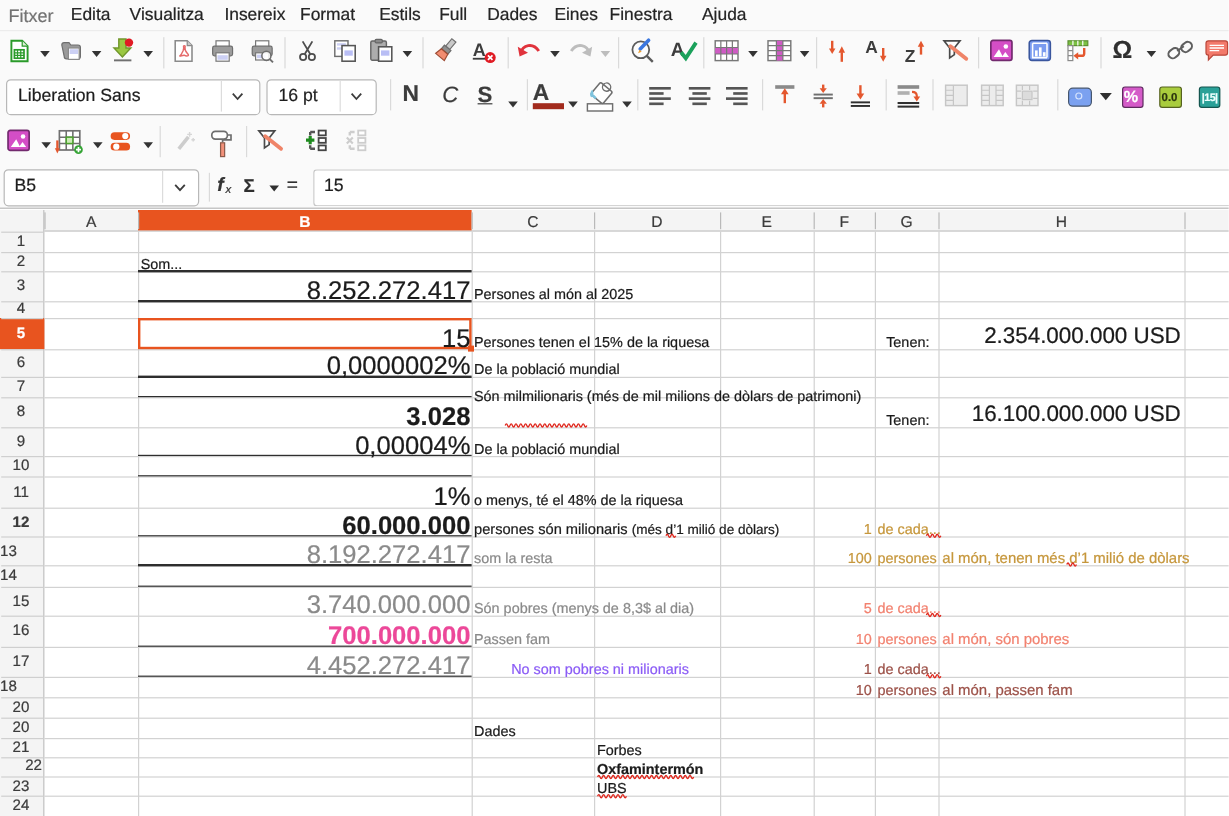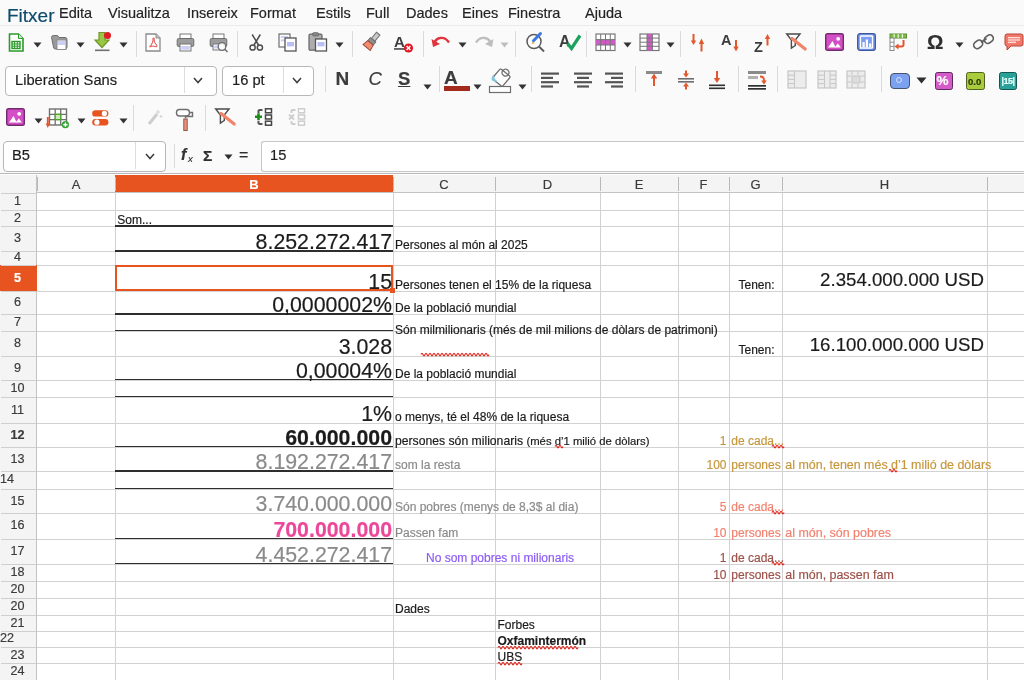--- a/index.html
+++ b/index.html
@@ -5,21 +5,21 @@
 body{width:1024px;height:680px;overflow:hidden;position:relative;
  font-family:"Liberation Sans",sans-serif;background:#fff;}
 .ab{position:absolute;}
 .txt{position:absolute;white-space:pre;-webkit-text-stroke:0.18px currentColor;}
 svg{position:absolute;overflow:visible;}
 </style></head><body>
 
 <div class="ab" style="left:0;top:0;width:1024px;height:174px;background:#fafafa;"></div>
 <div class="ab" style="left:0;top:25px;width:1024px;height:1px;background:#ececec;"></div>
 <div class="ab" style="left:0;top:173px;width:1024px;height:1px;background:#b9b9b9;"></div>
-<div class="txt" style="left:7px;top:4.5px;font-size:19px;color:#0c4a6e;font-weight:normal;">Fitxer</div>
+<div class="txt" style="left:7px;top:4.5px;font-size:15px;color:#737373;font-weight:normal;">Fitxer</div>
 <div class="txt" style="left:59px;top:4.5px;font-size:14.5px;color:#242424;font-weight:normal;">Edita</div>
 <div class="txt" style="left:108px;top:4.5px;font-size:14.5px;color:#242424;font-weight:normal;">Visualitza</div>
 <div class="txt" style="left:187px;top:4.5px;font-size:14.5px;color:#242424;font-weight:normal;">Insereix</div>
 <div class="txt" style="left:250px;top:4.5px;font-size:14.5px;color:#242424;font-weight:normal;">Format</div>
 <div class="txt" style="left:316px;top:4.5px;font-size:14.5px;color:#242424;font-weight:normal;">Estils</div>
 <div class="txt" style="left:366px;top:4.5px;font-size:14.5px;color:#242424;font-weight:normal;">Full</div>
 <div class="txt" style="left:406px;top:4.5px;font-size:14.5px;color:#242424;font-weight:normal;">Dades</div>
 <div class="txt" style="left:462px;top:4.5px;font-size:14.5px;color:#242424;font-weight:normal;">Eines</div>
 <div class="txt" style="left:508px;top:4.5px;font-size:14.5px;color:#242424;font-weight:normal;">Finestra</div>
 <div class="txt" style="left:585px;top:4.5px;font-size:14.5px;color:#242424;font-weight:normal;">Ajuda</div>
@@ -408,30 +408,30 @@
 <div class="txt" style="left:0;top:226px;width:35px;height:25px;line-height:25px;text-align:center;font-size:12.6px;color:#3b3b3b;font-weight:normal;">3</div>
 <div class="txt" style="left:0;top:251px;width:35px;height:13.5px;line-height:13.5px;text-align:center;font-size:12.6px;color:#3b3b3b;font-weight:normal;">4</div>
 <div class="txt" style="left:0;top:264.5px;width:35px;height:26.0px;line-height:26.0px;text-align:center;font-size:12.6px;color:#fff;font-weight:bold;">5</div>
 <div class="txt" style="left:0;top:290.5px;width:35px;height:23.5px;line-height:23.5px;text-align:center;font-size:12.6px;color:#3b3b3b;font-weight:normal;">6</div>
 <div class="txt" style="left:0;top:314px;width:35px;height:16.5px;line-height:16.5px;text-align:center;font-size:12.6px;color:#3b3b3b;font-weight:normal;">7</div>
 <div class="txt" style="left:0;top:330.5px;width:35px;height:25.0px;line-height:25.0px;text-align:center;font-size:12.6px;color:#3b3b3b;font-weight:normal;">8</div>
 <div class="txt" style="left:0;top:355.5px;width:35px;height:24.0px;line-height:24.0px;text-align:center;font-size:12.6px;color:#3b3b3b;font-weight:normal;">9</div>
 <div class="txt" style="left:0;top:379.5px;width:35px;height:17.0px;line-height:17.0px;text-align:center;font-size:12.6px;color:#3b3b3b;font-weight:normal;">10</div>
 <div class="txt" style="left:0;top:396.5px;width:35px;height:26.0px;line-height:26.0px;text-align:center;font-size:12.6px;color:#3b3b3b;font-weight:normal;">11</div>
 <div class="txt" style="left:0;top:422.5px;width:35px;height:24.0px;line-height:24.0px;text-align:center;font-size:12.6px;color:#3b3b3b;font-weight:bold;">12</div>
-<div class="txt" style="left:0;top:446.5px;width:35px;height:24.5px;line-height:24.5px;text-align:center;font-size:12.6px;color:#3b3b3b;font-weight:normal;">13</div>
+<div class="txt" style="left:0;top:446.5px;width:35px;height:24.5px;line-height:24.5px;text-align:left;font-size:12.6px;color:#3b3b3b;font-weight:normal;">13</div>
 <div class="txt" style="left:0;top:471px;width:35px;height:17.5px;line-height:17.5px;text-align:left;font-size:12.6px;color:#3b3b3b;font-weight:normal;">14</div>
 <div class="txt" style="left:0;top:488.5px;width:35px;height:24.5px;line-height:24.5px;text-align:center;font-size:12.6px;color:#3b3b3b;font-weight:normal;">15</div>
 <div class="txt" style="left:0;top:513px;width:35px;height:25.5px;line-height:25.5px;text-align:center;font-size:12.6px;color:#3b3b3b;font-weight:normal;">16</div>
 <div class="txt" style="left:0;top:538.5px;width:35px;height:25.0px;line-height:25.0px;text-align:center;font-size:12.6px;color:#3b3b3b;font-weight:normal;">17</div>
-<div class="txt" style="left:0;top:563.5px;width:35px;height:17.5px;line-height:17.5px;text-align:center;font-size:12.6px;color:#3b3b3b;font-weight:normal;">18</div>
+<div class="txt" style="left:0;top:563.5px;width:35px;height:17.5px;line-height:17.5px;font-size:12.6px;color:#3b3b3b;font-weight:normal;">18</div>
 <div class="txt" style="left:0;top:581px;width:35px;height:16.5px;line-height:16.5px;text-align:center;font-size:12.6px;color:#3b3b3b;font-weight:normal;">20</div>
 <div class="txt" style="left:0;top:597.5px;width:35px;height:17.0px;line-height:17.0px;text-align:center;font-size:12.6px;color:#3b3b3b;font-weight:normal;">20</div>
 <div class="txt" style="left:0;top:614.5px;width:35px;height:16.5px;line-height:16.5px;text-align:center;font-size:12.6px;color:#3b3b3b;font-weight:normal;">21</div>
-<div class="txt" style="left:0;top:631px;width:35px;height:15.5px;line-height:15.5px;text-align:left;font-size:12.6px;color:#3b3b3b;font-weight:normal;">22</div>
+<div class="txt" style="left:0;top:631px;width:35px;height:15.5px;line-height:15.5px;text-align:right;font-size:12.6px;color:#3b3b3b;font-weight:normal;">22</div>
 <div class="txt" style="left:0;top:646.5px;width:35px;height:16.5px;line-height:16.5px;text-align:center;font-size:12.6px;color:#3b3b3b;font-weight:normal;">23</div>
 <div class="txt" style="left:0;top:663px;width:35px;height:17px;line-height:17px;text-align:center;font-size:12.6px;color:#3b3b3b;font-weight:normal;">24</div>
 <div class="ab" style="left:37px;top:177px;width:1px;height:14px;background:#b9b9b9;"></div>
 <div class="ab" style="left:115px;top:177px;width:1px;height:14px;background:#b9b9b9;"></div>
 <div class="ab" style="left:393px;top:177px;width:1px;height:14px;background:#b9b9b9;"></div>
 <div class="ab" style="left:495px;top:177px;width:1px;height:14px;background:#b9b9b9;"></div>
 <div class="ab" style="left:600px;top:177px;width:1px;height:14px;background:#b9b9b9;"></div>
 <div class="ab" style="left:678px;top:177px;width:1px;height:14px;background:#b9b9b9;"></div>
 <div class="ab" style="left:729px;top:177px;width:1px;height:14px;background:#b9b9b9;"></div>
 <div class="ab" style="left:782px;top:177px;width:1px;height:14px;background:#b9b9b9;"></div>
@@ -501,21 +501,21 @@
 <div class="ab" style="left:115px;top:470px;width:278px;height:1.6px;background:#2e2e2e;"></div>
 <div class="ab" style="left:115px;top:487.5px;width:278px;height:1.6px;background:#2e2e2e;"></div>
 <div class="ab" style="left:115px;top:537.5px;width:278px;height:1.6px;background:#2e2e2e;"></div>
 <div class="ab" style="left:115px;top:562.5px;width:278px;height:1.6px;background:#2e2e2e;"></div>
 <div class="ab" style="left:115px;top:264.5px;width:278px;height:26.0px;border:2.4px solid #e8541f;box-sizing:border-box;"></div>
 <div class="ab" style="left:389.7px;top:287.8px;width:5.6px;height:5.6px;background:#e8541f;"></div>
 <div class="txt" style="left:117.3px;top:213.0px;line-height:14px;font-size:12px;color:#1b1b1b;">Som...</div>
 <div class="txt" style="left:115px;top:230.1px;width:277px;line-height:25px;text-align:right;font-size:21.33px;color:#1b1b1b;font-weight:normal;">8.252.272.417</div>
 <div class="txt" style="left:115px;top:269.6px;width:277px;line-height:25px;text-align:right;font-size:21.33px;color:#1b1b1b;font-weight:normal;">15</div>
 <div class="txt" style="left:115px;top:293.1px;width:277px;line-height:25px;text-align:right;font-size:21.33px;color:#1b1b1b;font-weight:normal;">0,0000002%</div>
-<div class="txt" style="left:115px;top:334.6px;width:277px;line-height:25px;text-align:right;font-size:21.33px;color:#1b1b1b;font-weight:normal;">3.028</div>
+<div class="txt" style="left:115px;top:334.6px;width:277px;line-height:25px;text-align:right;font-size:21.33px;color:#1b1b1b;font-weight:bold;">3.028</div>
 <div class="txt" style="left:115px;top:358.6px;width:277px;line-height:25px;text-align:right;font-size:21.33px;color:#1b1b1b;font-weight:normal;">0,00004%</div>
 <div class="txt" style="left:115px;top:401.6px;width:277px;line-height:25px;text-align:right;font-size:21.33px;color:#1b1b1b;font-weight:normal;">1%</div>
 <div class="txt" style="left:115px;top:425.6px;width:277px;line-height:25px;text-align:right;font-size:21.33px;color:#1b1b1b;font-weight:bold;">60.000.000</div>
 <div class="txt" style="left:115px;top:450.1px;width:277px;line-height:25px;text-align:right;font-size:21.33px;color:#8a8a8a;font-weight:normal;">8.192.272.417</div>
 <div class="txt" style="left:115px;top:492.1px;width:277px;line-height:25px;text-align:right;font-size:21.33px;color:#8a8a8a;font-weight:normal;">3.740.000.000</div>
 <div class="txt" style="left:115px;top:517.6px;width:277px;line-height:25px;text-align:right;font-size:21.33px;color:#ec4899;font-weight:bold;">700.000.000</div>
 <div class="txt" style="left:115px;top:542.6px;width:277px;line-height:25px;text-align:right;font-size:21.33px;color:#8a8a8a;font-weight:normal;">4.452.272.417</div>
 <div class="txt" style="left:395px;top:238.0px;line-height:14px;font-size:12px;color:#1b1b1b;">Persones al món al 2025</div>
 <div class="txt" style="left:395px;top:277.5px;line-height:14px;font-size:12px;color:#1b1b1b;">Persones tenen el 15% de la riquesa</div>
 <div class="txt" style="left:395px;top:301.0px;line-height:14px;font-size:12px;color:#1b1b1b;">De la població mundial</div>

